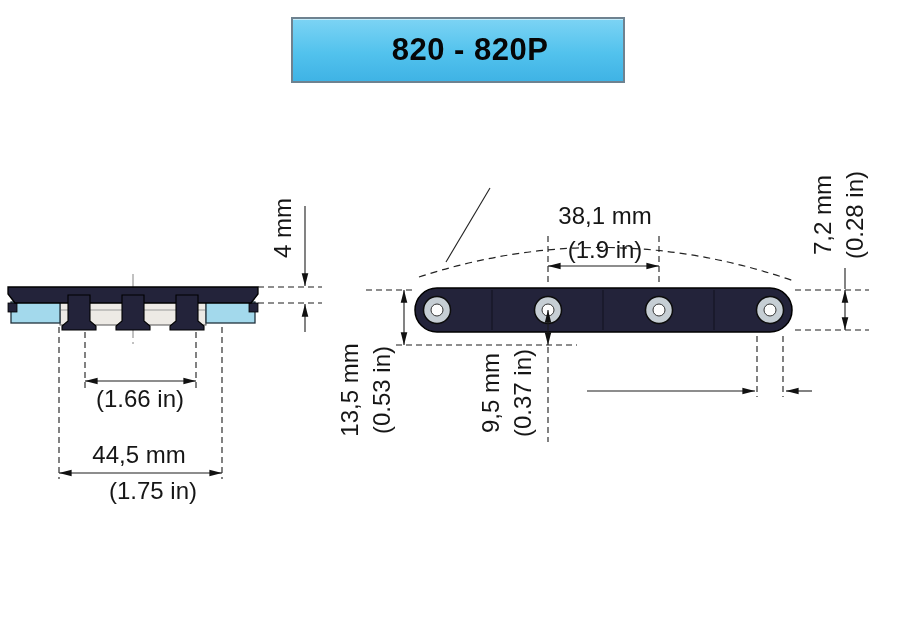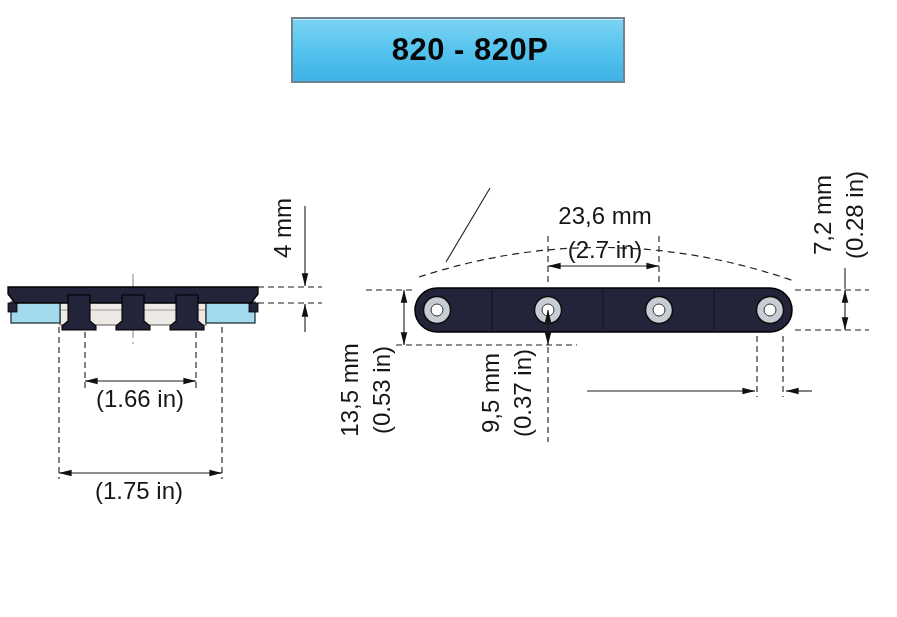--- a/index.html
+++ b/index.html
@@ -110,24 +110,25 @@
       <line x1="812" y1="391" x2="786" y2="391" marker-end="url(#arr)"></line>
     </g>
   </svg>
 
   <div class="banner">
     <span class="banner-title">820 - 820P</span>
   </div>
 
   <div class="lbl rot" style="left:283px;top:228px">4 mm</div>
   <div class="lbl" style="left:140px;top:399px">(1.66 in)</div>
-  <div class="lbl" style="left:139px;top:491px">(1.75 in)</div>
+  <div class="lbl" style="left:139px;top:455px">44,5 mm</div>
+  <div class="lbl" style="left:153px;top:491px">(1.75 in)</div>
 
-  <div class="lbl" style="left:605px;top:216px">23,6 mm</div>
-  <div class="lbl" style="left:605px;top:250px">(2.7 in)</div>
+  <div class="lbl" style="left:605px;top:216px">38,1 mm</div>
+  <div class="lbl" style="left:605px;top:250px">(1.9 in)</div>
   <div class="lbl rot" style="left:823px;top:215px">7,2 mm</div>
   <div class="lbl rot" style="left:855px;top:215px">(0.28 in)</div>
   <div class="lbl rot" style="left:350px;top:390px">13,5 mm</div>
   <div class="lbl rot" style="left:382px;top:390px">(0.53 in)</div>
   <div class="lbl rot" style="left:491px;top:393px">9,5 mm</div>
   <div class="lbl rot" style="left:523px;top:393px">(0.37 in)</div>
 
 </div>
 
 </body></html>

